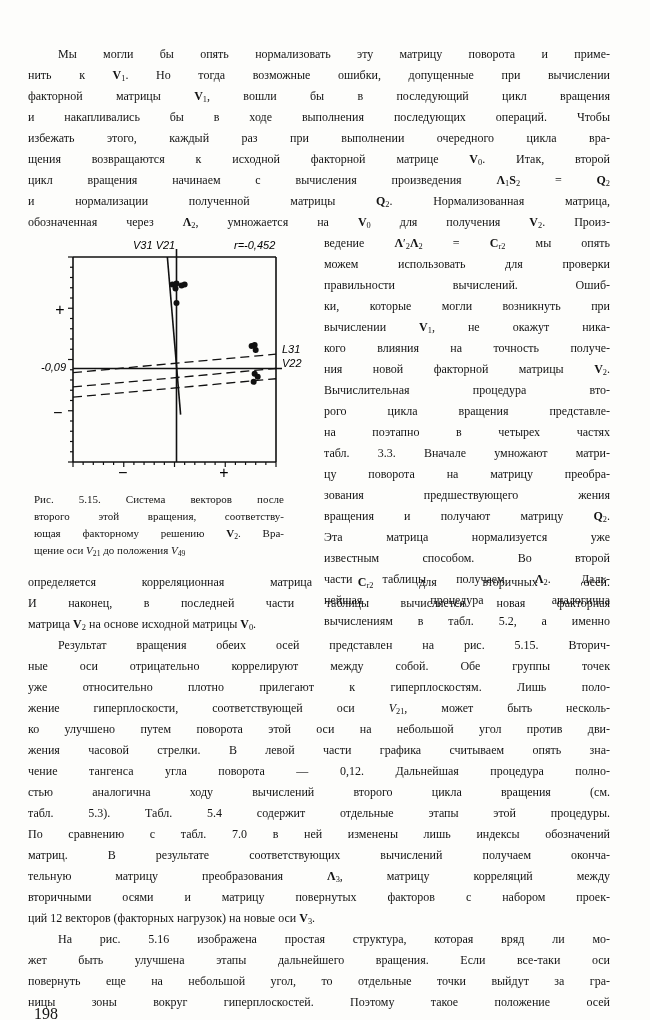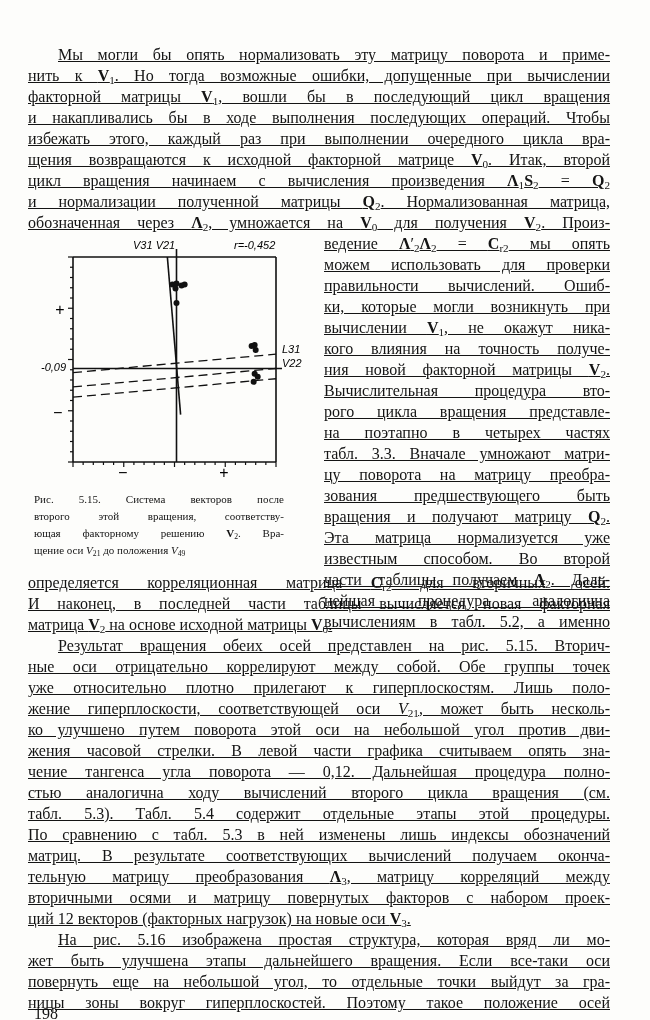--- a/index.html
+++ b/index.html
@@ -1,19 +1,19 @@
 <!DOCTYPE html>
 <html><head>
 <meta charset="utf-8">
 <style>
   html, body { margin: 0; padding: 0; background: #fdfdfb; }
   body { width: 650px; height: 1020px; position: relative; overflow: hidden;
          font-family: "Liberation Serif", "DejaVu Serif", serif; color: #141414; }
-  .line { position: absolute; left: 28px; width: 582px; font-size: 16px; line-height: 21px;
-          white-space: nowrap; text-align: justify; text-align-last: justify; text-decoration: underline; }
+  .line { position: absolute; left: 28px; width: 582px; font-size: 12px; line-height: 21px;
+          white-space: nowrap; text-align: justify; text-align-last: justify; }
   .indent { padding-left: 30px; width: 552px; }
   .last { text-align-last: left; }
   .narrow { left: 324px; width: 286px; }
   .caption { position: absolute; left: 34px; width: 250px; font-size: 11px; line-height: 17px;
              text-align: justify; text-align-last: justify; white-space: nowrap; }
   .caption.last { text-align-last: left; }
   .pagenum { position: absolute; left: 34px; top: 983px; font-size: 16px; }
   b { font-weight: bold; }
   sub { font-size: 70%; line-height: 0; vertical-align: -0.25em; }
   svg text { font-family: "Liberation Sans", "DejaVu Sans", sans-serif; font-style: italic; }
@@ -39,21 +39,21 @@
   <div class="line narrow" style="top:275px">правильности вычислений. Ошиб-</div>
   <div class="line narrow" style="top:296px">ки, которые могли возникнуть при</div>
   <div class="line narrow" style="top:317px">вычислении <b>V</b><sub>1</sub>, не окажут ника-</div>
   <div class="line narrow" style="top:338px">кого влияния на точность получе-</div>
   <div class="line narrow" style="top:359px">ния новой факторной матрицы <b>V</b><sub>2</sub>.</div>
   <div class="line narrow" style="top:380px">Вычислительная процедура вто-</div>
   <div class="line narrow" style="top:401px">рого цикла вращения представле-</div>
   <div class="line narrow" style="top:422px">на поэтапно в четырех частях</div>
   <div class="line narrow" style="top:443px">табл. 3.3. Вначале умножают матри-</div>
   <div class="line narrow" style="top:464px">цу поворота на матрицу преобра-</div>
-  <div class="line narrow" style="top:485px">зования предшествующего быть</div>
+  <div class="line narrow" style="top:485px">зования предшествующего жения</div>
   <div class="line narrow" style="top:506px">вращения и получают матрицу <b>Q</b><sub>2</sub>.</div>
   <div class="line narrow" style="top:527px">Эта матрица нормализуется уже</div>
   <div class="line narrow" style="top:548px">известным способом. Во второй</div>
   <div class="line narrow" style="top:569px">части таблицы получаем <b>Λ</b><sub>2</sub>. Даль-</div>
   <div class="line narrow" style="top:590px">нейшая процедура аналогична</div>
   <div class="line narrow" style="top:611px">вычислениям в табл. 5.2, а именно</div>
 </div>
 
 <div style="position:absolute;left:20px;top:225px;width:300px;height:255px;">
   <svg id="fig" width="300" height="255" viewBox="0 0 300 255">
@@ -157,21 +157,21 @@
 <div>
   <div class="line indent" style="top:635px">Результат вращения обеих осей представлен на рис. 5.15. Вторич-</div>
   <div class="line" style="top:656px">ные оси отрицательно коррелируют между собой. Обе группы точек</div>
   <div class="line" style="top:677px">уже относительно плотно прилегают к гиперплоскостям. Лишь поло-</div>
   <div class="line" style="top:698px">жение гиперплоскости, соответствующей оси <i>V</i><sub>21</sub>, может быть несколь-</div>
   <div class="line" style="top:719px">ко улучшено путем поворота этой оси на небольшой угол против дви-</div>
   <div class="line" style="top:740px">жения часовой стрелки. В левой части графика считываем опять зна-</div>
   <div class="line" style="top:761px">чение тангенса угла поворота — 0,12. Дальнейшая процедура полно-</div>
   <div class="line" style="top:782px">стью аналогична ходу вычислений второго цикла вращения (см.</div>
   <div class="line" style="top:803px">табл. 5.3). Табл. 5.4 содержит отдельные этапы этой процедуры.</div>
-  <div class="line" style="top:824px">По сравнению с табл. 5.3 в ней изменены лишь индексы обозначений</div>
+  <div class="line" style="top:824px">По сравнению с табл. 7.0 в ней изменены лишь индексы обозначений</div>
   <div class="line" style="top:845px">матриц. В результате соответствующих вычислений получаем оконча-</div>
   <div class="line" style="top:866px">тельную матрицу преобразования <b>Λ</b><sub>3</sub>, матрицу корреляций между</div>
   <div class="line" style="top:887px">вторичными осями и матрицу повернутых факторов с набором проек-</div>
   <div class="line last" style="top:908px">ций 12 векторов (факторных нагрузок) на новые оси <b>V</b><sub>3</sub>.</div>
 </div>
 
 <div>
   <div class="line indent" style="top:929px">На рис. 5.16 изображена простая структура, которая вряд ли мо-</div>
   <div class="line" style="top:950px">жет быть улучшена этапы дальнейшего вращения. Если все-таки оси</div>
   <div class="line" style="top:971px">повернуть еще на небольшой угол, то отдельные точки выйдут за гра-</div>

